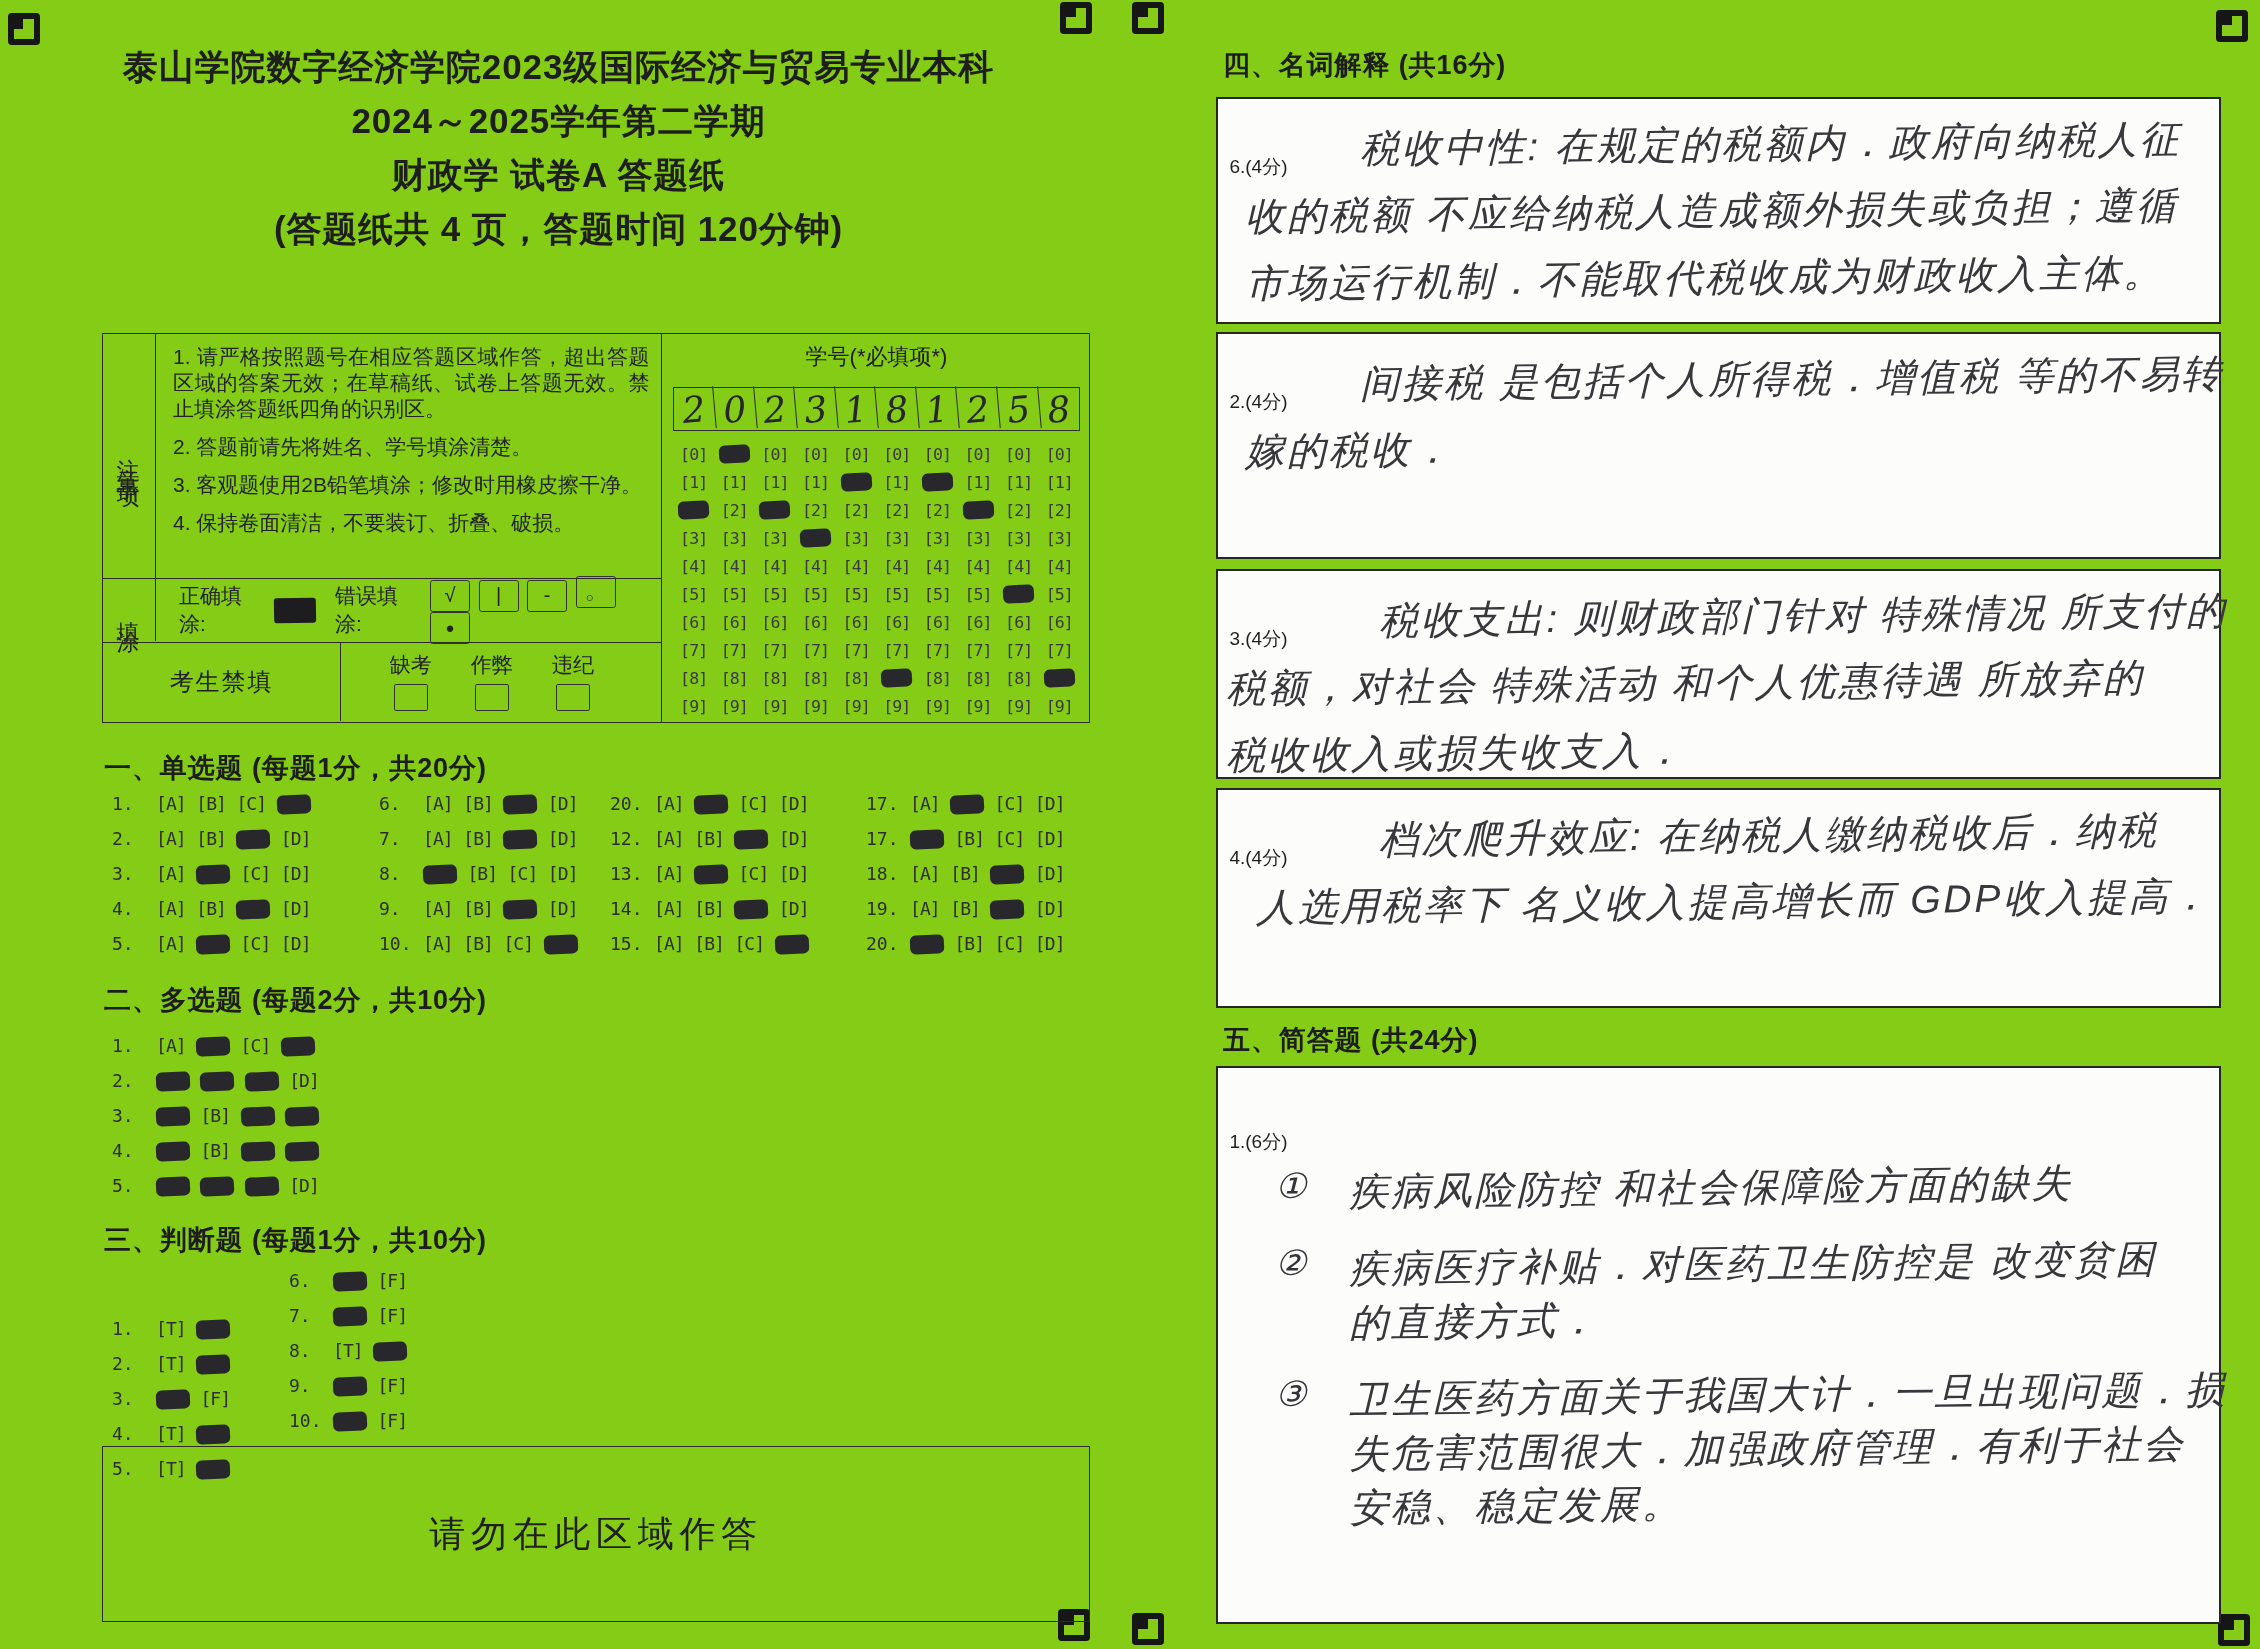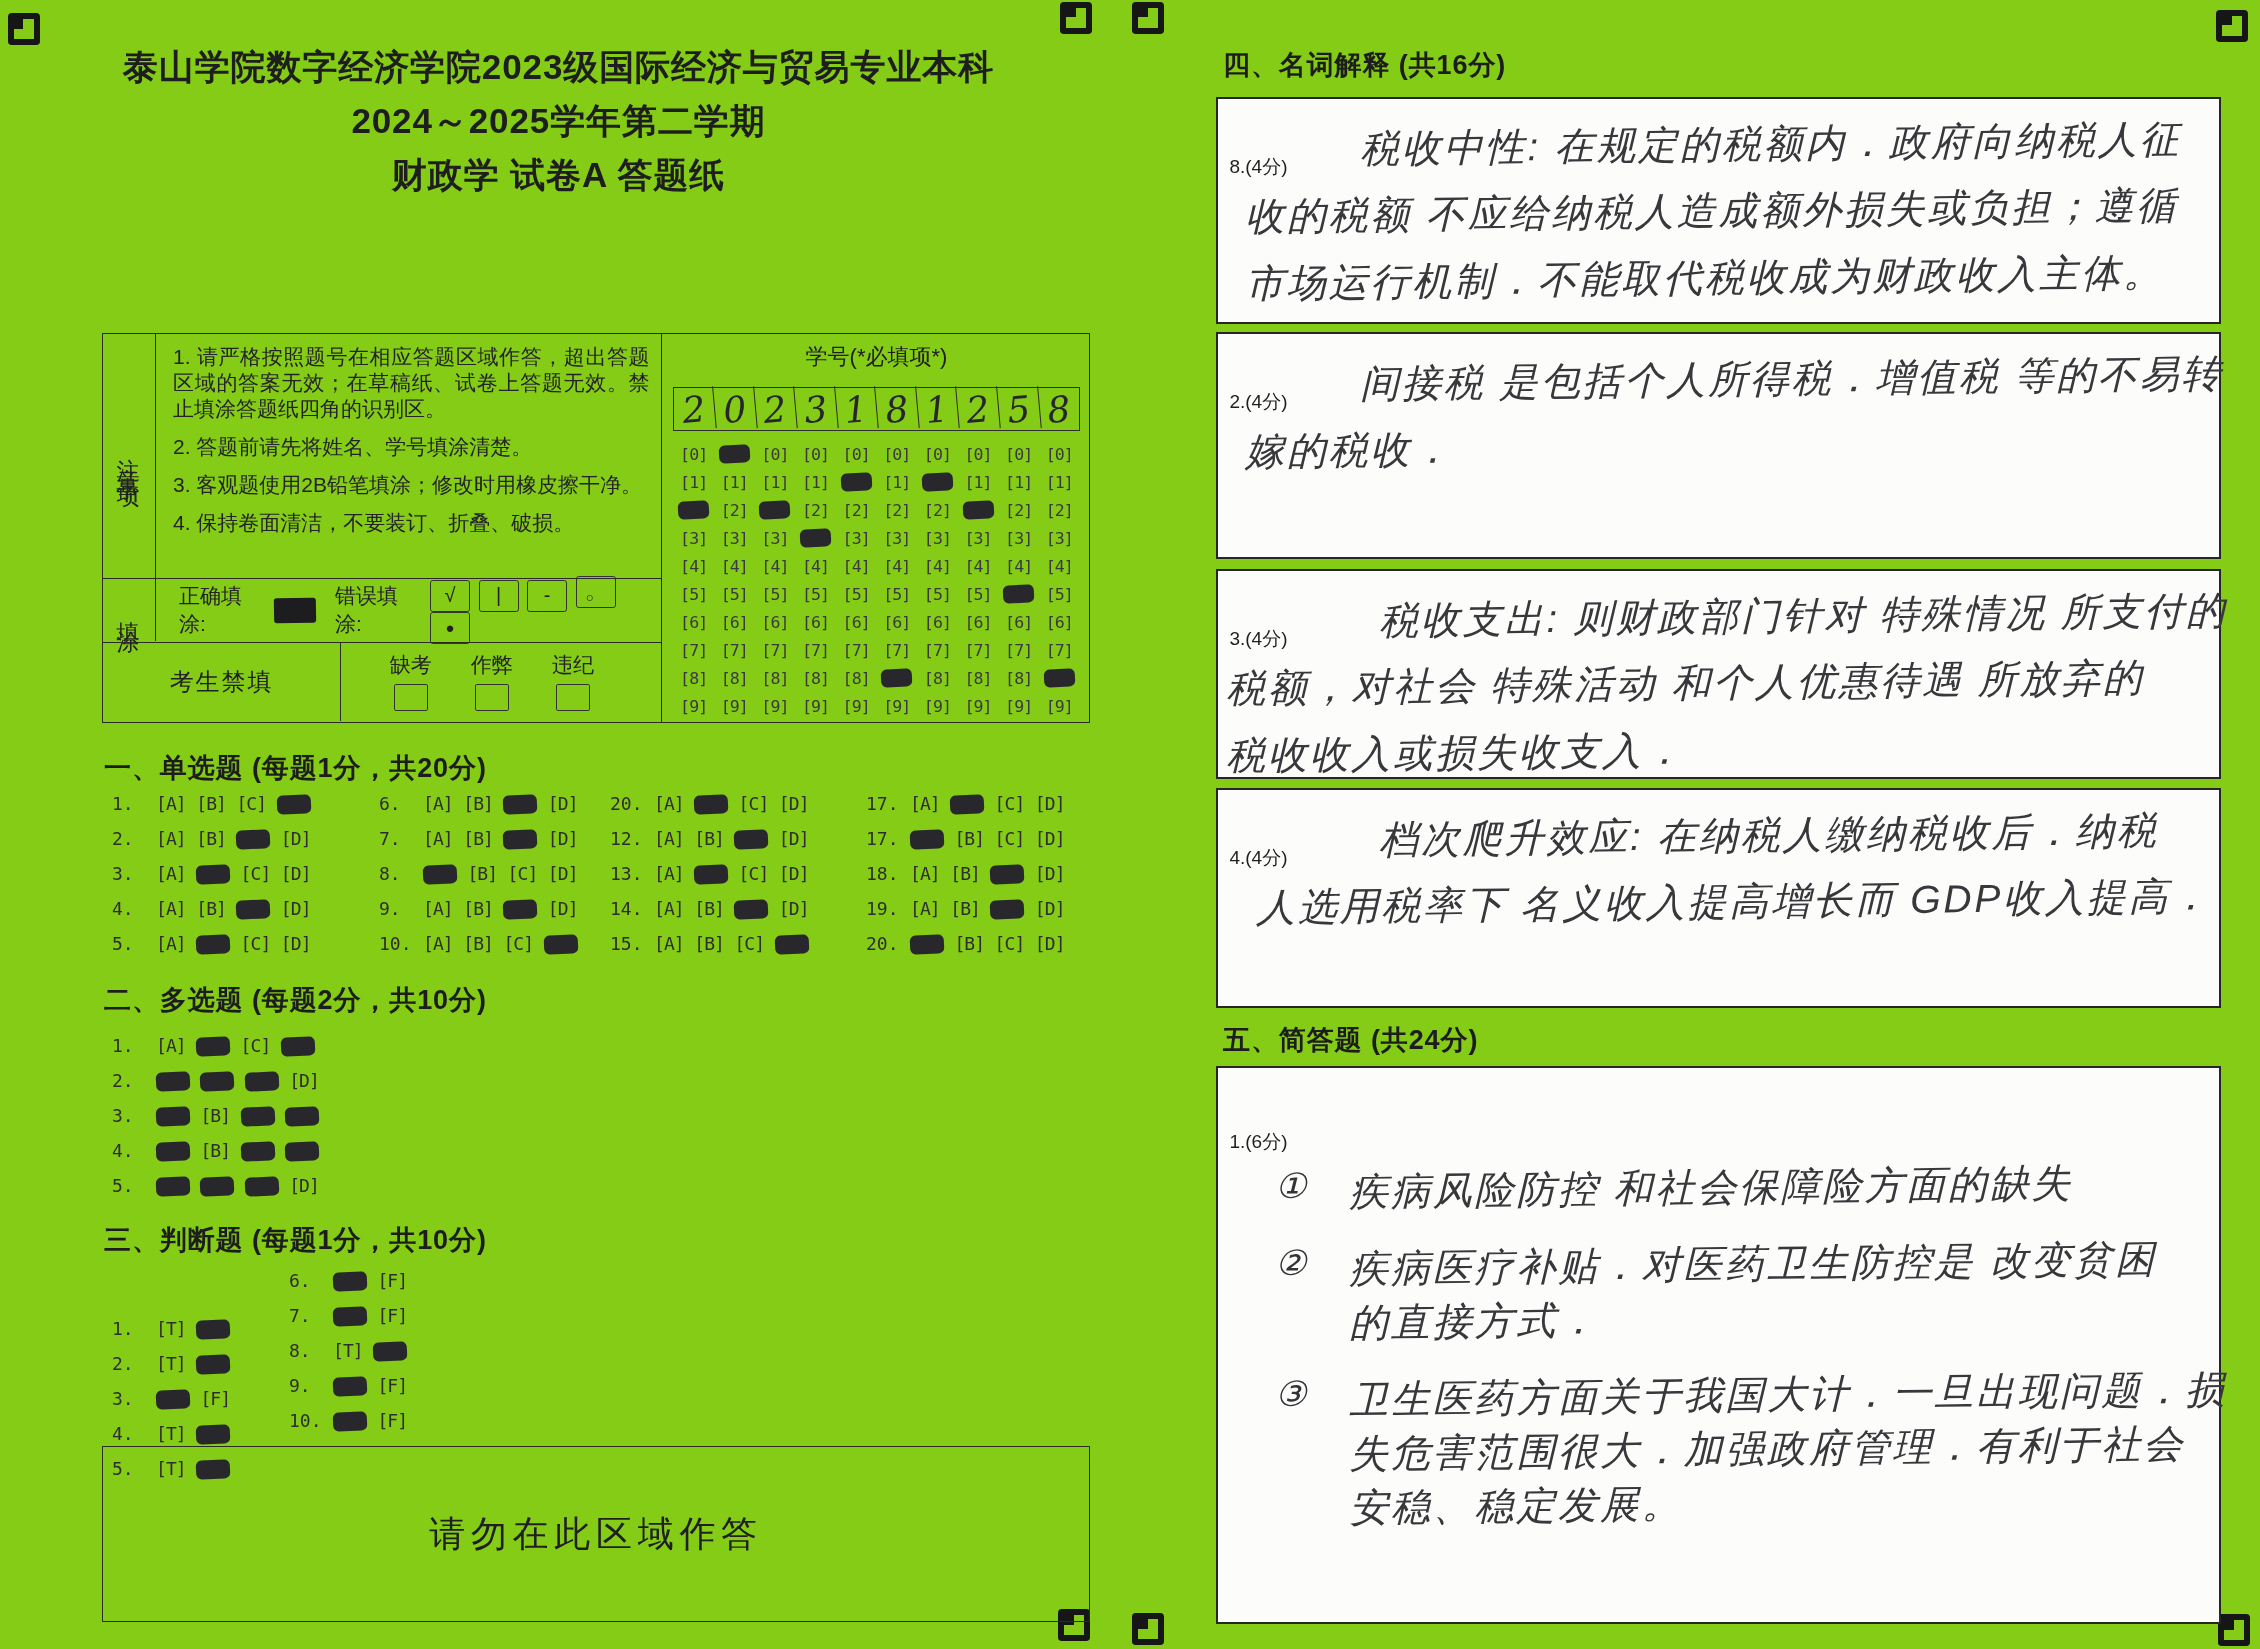--- a/index.html
+++ b/index.html
@@ -99,20 +99,21 @@
   <div class="cmark cm3"></div>
   <div class="cmark cm4"></div>
   <div class="cmark cm5"></div>
   <div class="cmark cm6"></div>
   <div class="cmark cm7"></div>
 
   <div class="title-block" id="titleBlock">
       <div class="title-line">泰山学院数字经济学院2023级国际经济与贸易专业本科</div>
       <div class="title-line">2024～2025学年第二学期</div>
       <div class="title-line">财政学 试卷A 答题纸</div>
+      <div class="title-line">(答题纸共 4 页，答题时间 120分钟)</div>
     </div>
 
   <div class="notice-box">
     <div class="nb-left">
       <div class="nrow notes">
         <div class="side-label v">注意事项</div>
         <div class="notice-items" id="noticeItems">
             <div class="notice-item">1.  请严格按照题号在相应答题区域作答，超出答题区域的答案无效；在草稿纸、试卷上答题无效。禁止填涂答题纸四角的识别区。</div>
             <div class="notice-item">2.  答题前请先将姓名、学号填涂清楚。</div>
             <div class="notice-item">3.  客观题使用2B铅笔填涂；修改时用橡皮擦干净。</div>
@@ -367,21 +368,21 @@
       <div class="qrow"><span class="qnum">7.</span><span class="blob"></span><span class="opt">[F]</span></div>
       <div class="qrow"><span class="qnum">8.</span><span class="opt">[T]</span><span class="blob"></span></div>
       <div class="qrow"><span class="qnum">9.</span><span class="blob"></span><span class="opt">[F]</span></div>
       <div class="qrow"><span class="qnum">10.</span><span class="blob"></span><span class="opt">[F]</span></div>
     </div>
 
   <div class="no-answer">请勿在此区域作答</div>
 
   <div class="sec-title r st4">四、名词解释 (共16分)</div>
   <div class="abox tb0" id="tb0">
-      <span class="ans-label">8.(4分)</span>
+      <span class="ans-label">6.(4分)</span>
       <div class="hw-line first">税收中性: 在规定的税额内．政府向纳税人征</div>
       <div class="hw-line">收的税额 不应给纳税人造成额外损失或负担；遵循</div>
       <div class="hw-line">市场运行机制．不能取代税收成为财政收入主体。</div>
     </div>
   <div class="abox tb1" id="tb1">
       <span class="ans-label">2.(4分)</span>
       <div class="hw-line first">间接税 是包括个人所得税．增值税 等的不易转</div>
       <div class="hw-line">嫁的税收．</div>
     </div>
   <div class="abox tb2" id="tb2">

